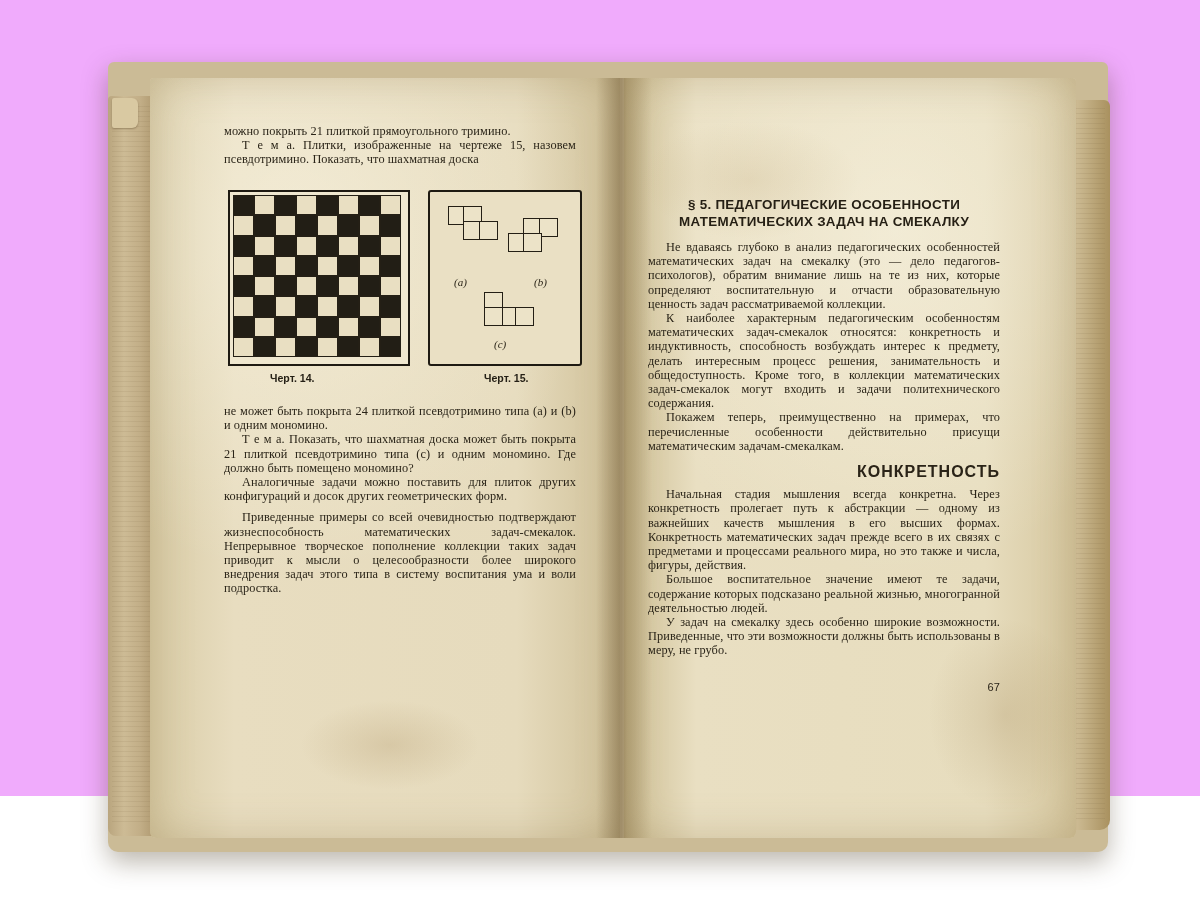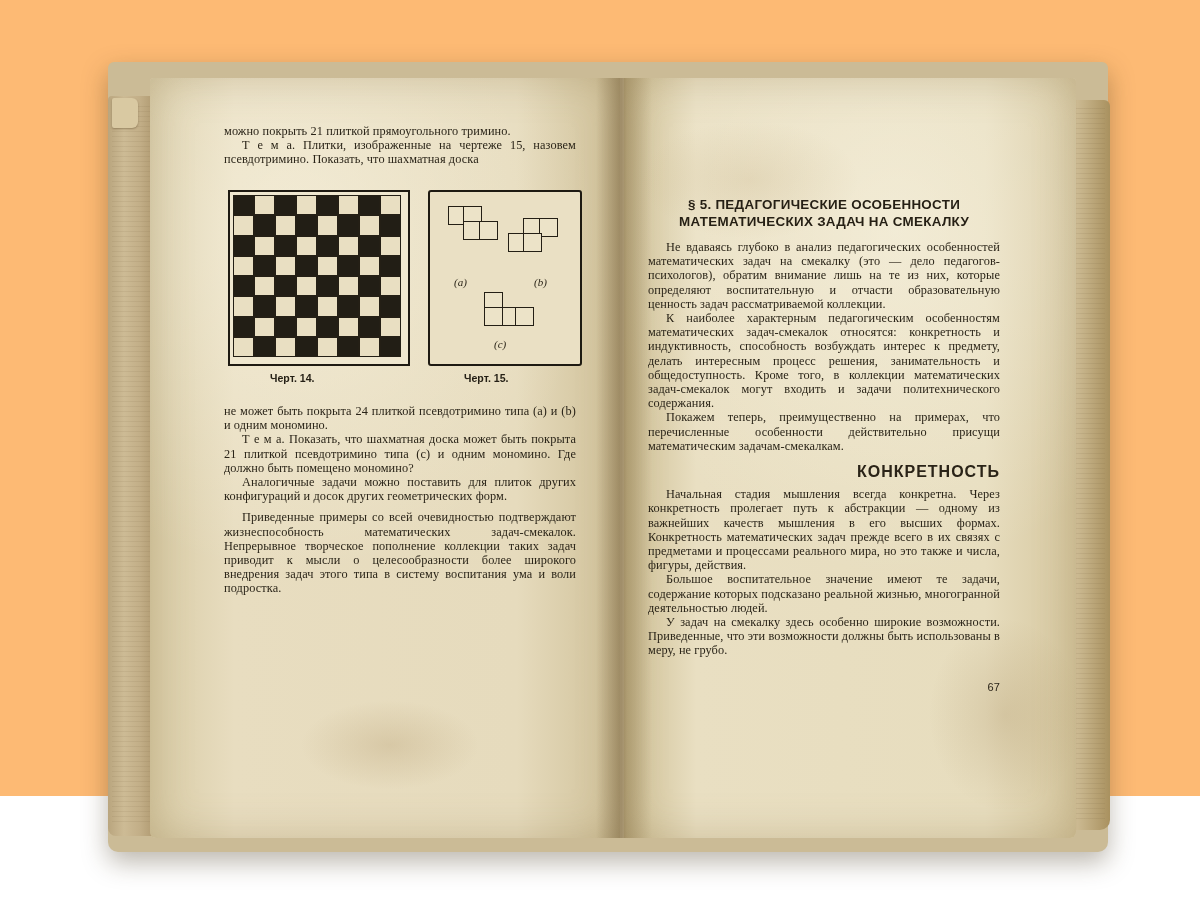--- a/index.html
+++ b/index.html
@@ -1,21 +1,21 @@
 <!DOCTYPE html>
 <html><head>
 <meta charset="utf-8">
 <style>
   html,body{margin:0;padding:0;}
   body{
     width:1200px;height:900px;overflow:hidden;
     background:#ffffff;
     font-family:"Liberation Serif", serif;
   }
-  #stage{position:relative;width:1200px;height:796px;background:#fdba74;}
+  #stage{position:relative;width:1200px;height:796px;background:#f0abfc;}
 
   
   .book{
     position:absolute;left:108px;top:62px;width:1000px;height:790px;
     background:#cbbb96;
     border-radius:6px 6px 10px 10px;
     box-shadow:0 10px 26px rgba(60,45,20,.35);
   }
   
   .stack-left{
@@ -241,21 +241,21 @@
         <div class="cell" style="left:0px;top:0px;"></div>
         <div class="cell" style="left:15.4px;top:15.4px;"></div>
         <div class="cell" style="left:30.8px;top:15.4px;"></div>
         <div class="cell" style="left:0px;top:15.4px;"></div>
       </div>
 
       <div class="caplbl" style="left:24px;top:84px;">(a)</div>
       <div class="caplbl" style="left:104px;top:84px;">(b)</div>
       <div class="caplbl" style="left:64px;top:146px;">(c)</div>
     </div>
-    <div class="figcap" style="left:236px;top:182px;">Черт. 15.</div>
+    <div class="figcap" style="left:256px;top:182px;">Черт. 15.</div>
   </div>
 
   <div class="col left" style="top:404px;">
     <div class="p noind">не может быть покрыта 24 плиткой псевдотримино типа (a) и (b) и одним мономино.</div>
     <div class="p">Т е м а.  Показать, что шахматная доска может быть покрыта 21 плиткой псевдотримино типа (c) и одним мономино. Где должно быть помещено мономино?</div>
     <div class="p">Аналогичные задачи можно поставить для плиток других конфигураций и досок других геометрических форм.</div>
     <div class="gap"></div>
     <div class="p">Приведенные примеры со всей очевидностью подтверждают жизнеспособность математических задач-смекалок. Непрерывное творческое пополнение коллекции таких задач приводит к мысли о целесообразности более широкого внедрения задач этого типа в систему воспитания ума и воли подростка.</div>
   </div>
 

